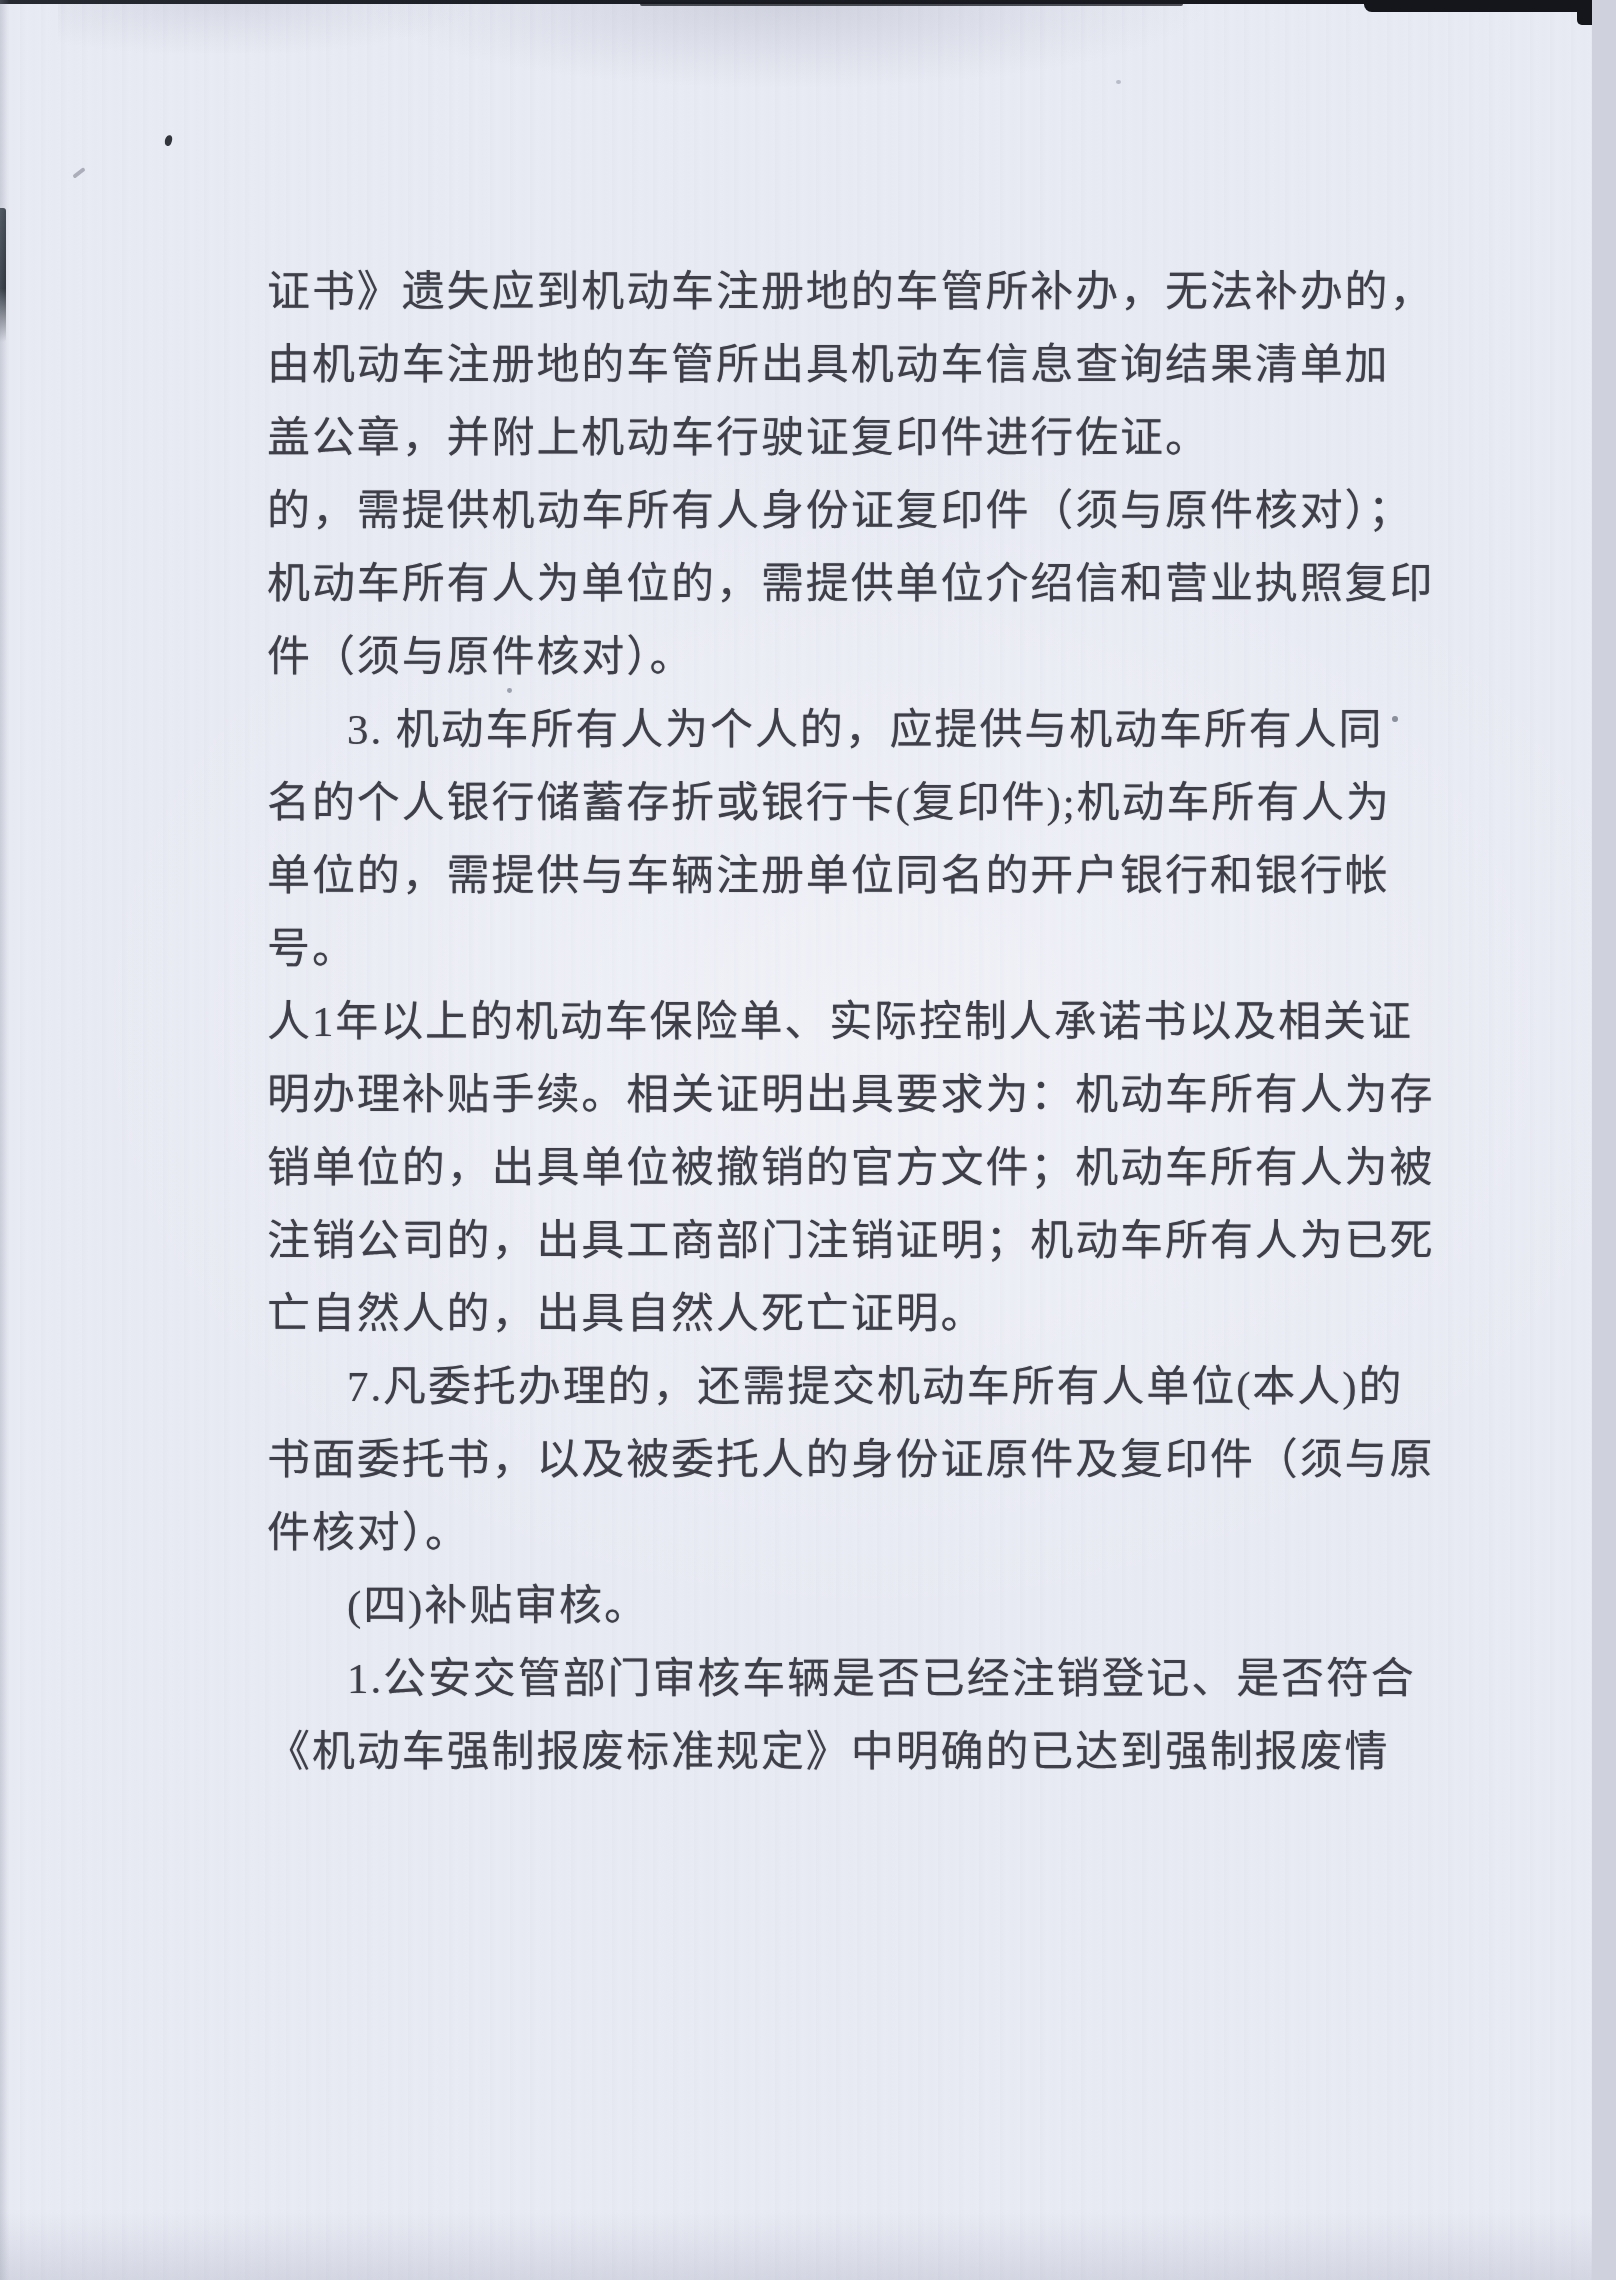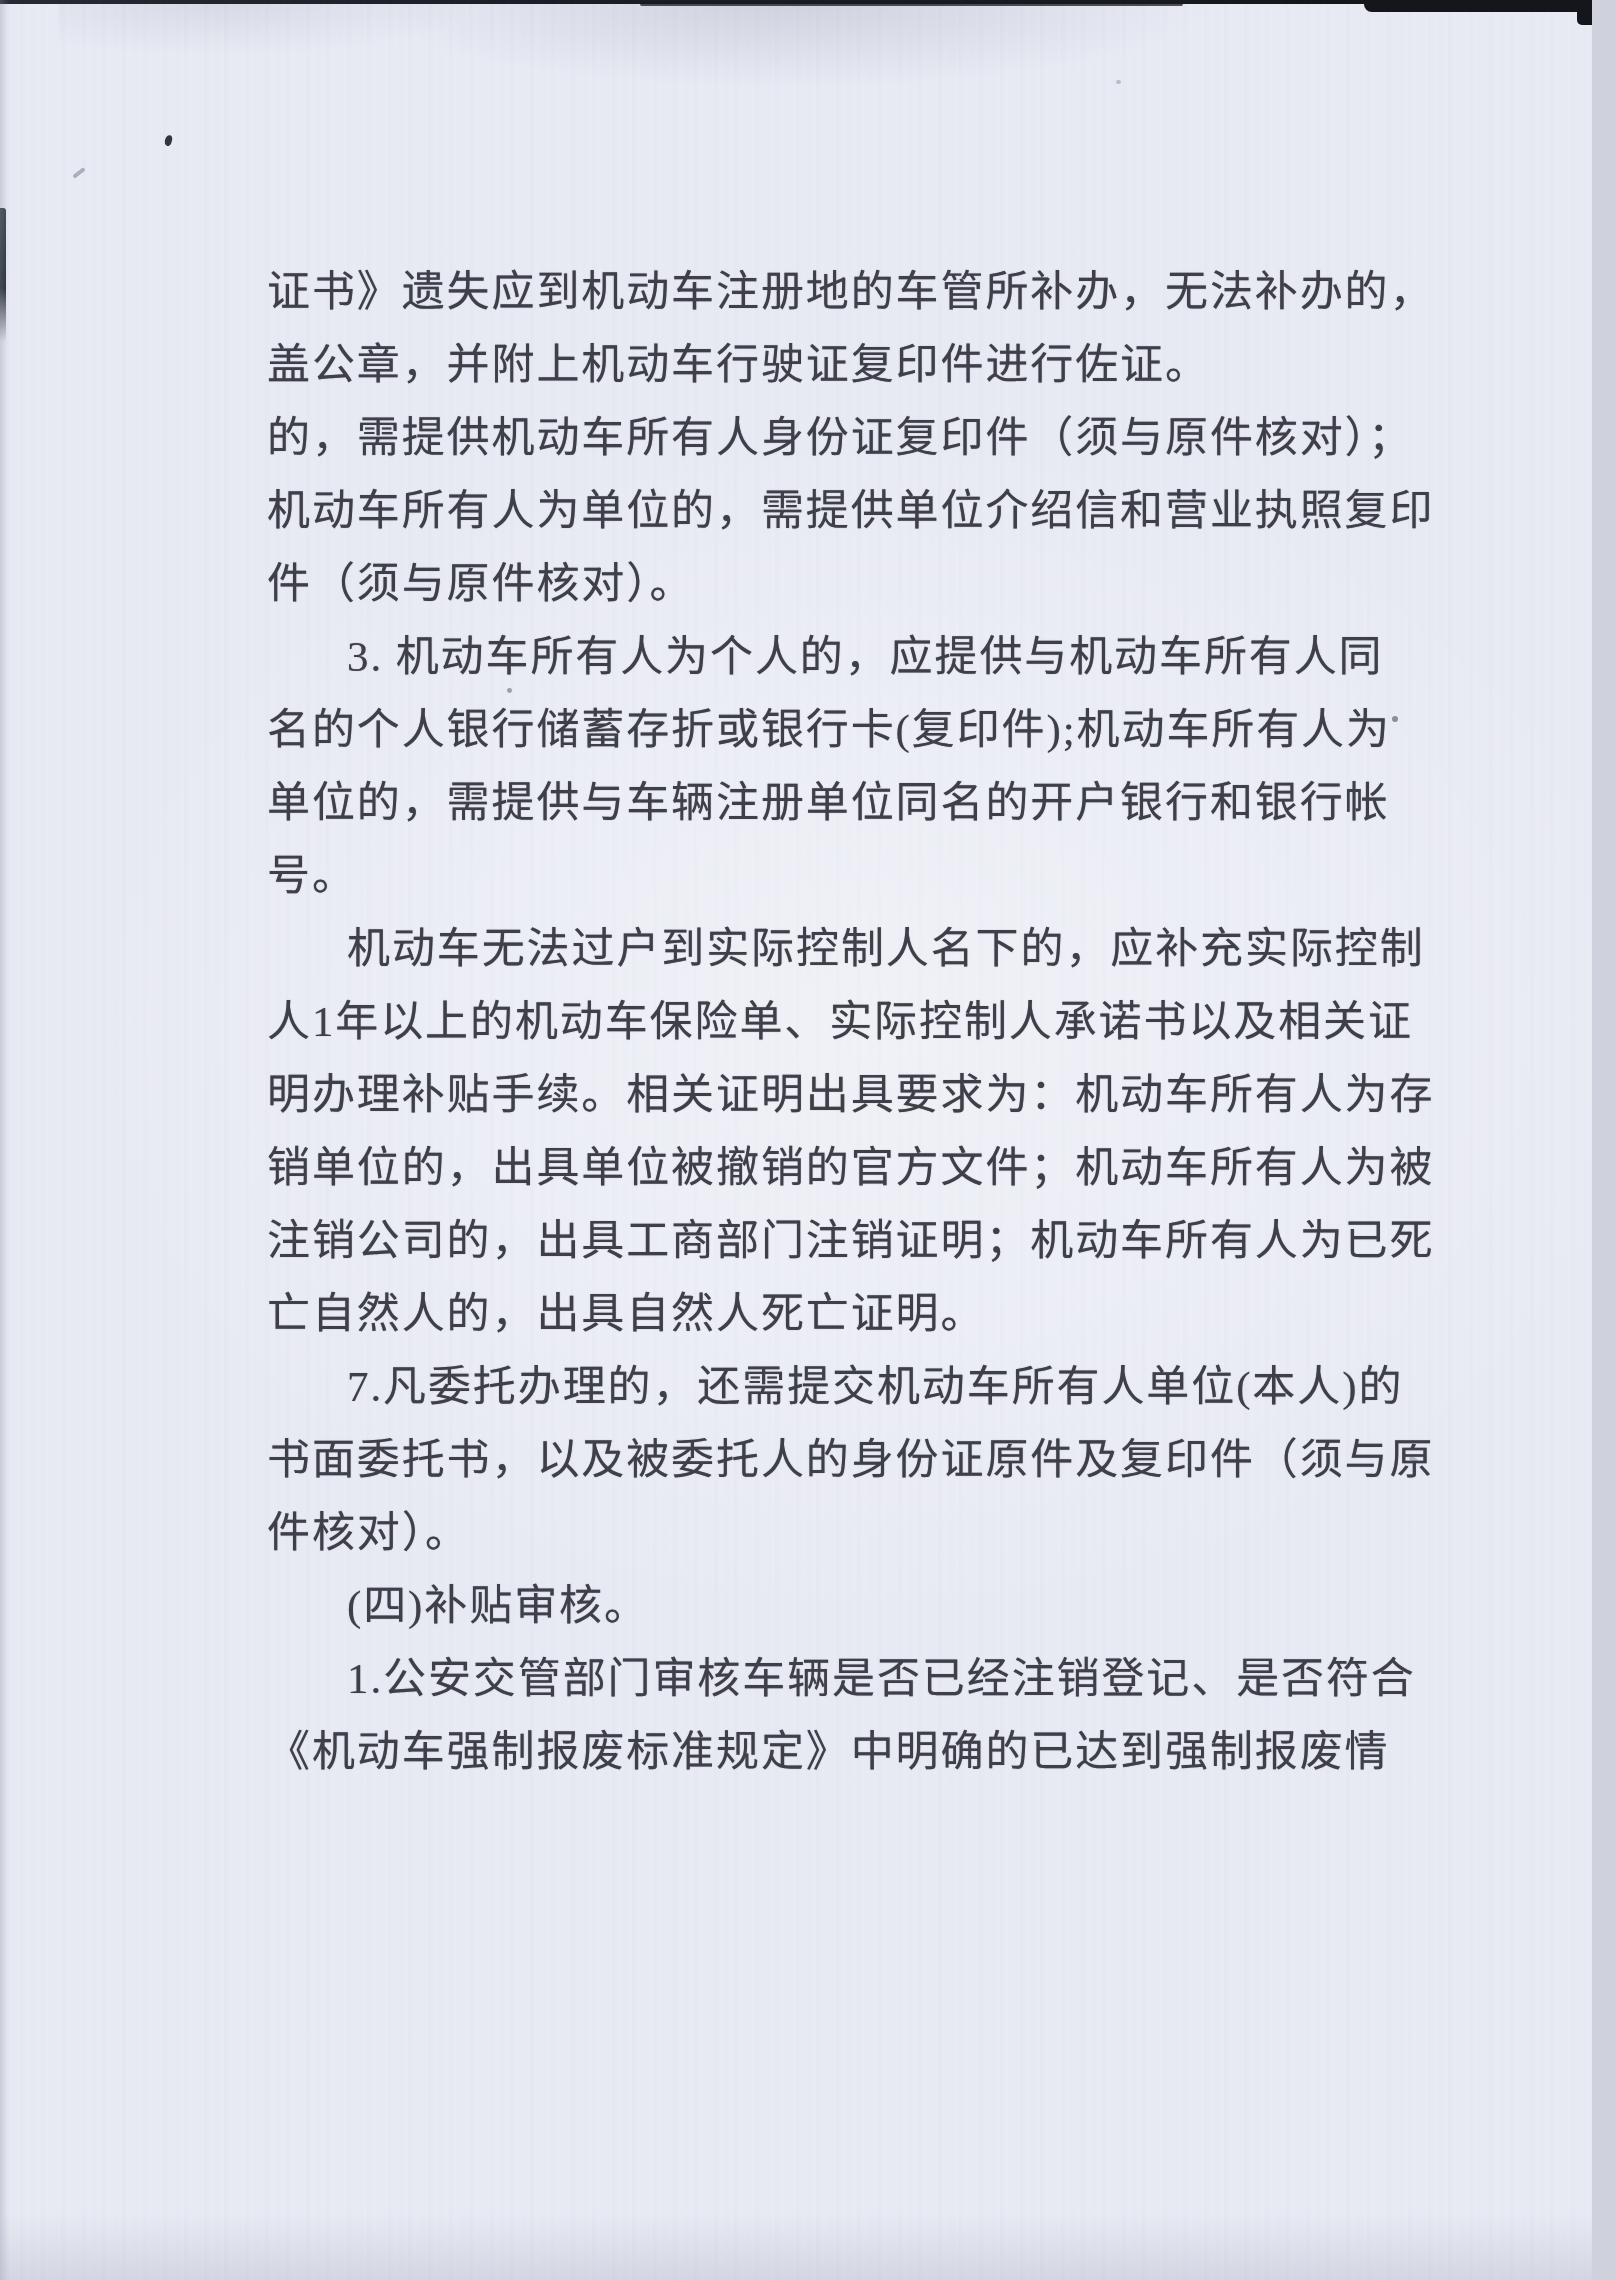--- a/index.html
+++ b/index.html
@@ -105,29 +105,29 @@
 
   <div class="speck s1"></div>
   <div class="speck s2"></div>
   <div class="speck s3"></div>
   <div class="speck s4"></div>
   <div class="speck s5"></div>
   <div class="speck s6"></div>
 
   <div class="textblock">
       <div class="line">证书》遗失应到机动车注册地的车管所补办，无法补办的，</div>
+      <div class="line">由机动车注册地的车管所出具机动车信息查询结果清单加</div>
       <div class="line">盖公章，并附上机动车行驶证复印件进行佐证。</div>
       <div class="line">的，需提供机动车所有人身份证复印件（须与原件核对）；</div>
       <div class="line">机动车所有人为单位的，需提供单位介绍信和营业执照复印</div>
       <div class="line">件（须与原件核对）。</div>
       <div class="line indent">3. 机动车所有人为个人的，应提供与机动车所有人同</div>
       <div class="line">名的个人银行储蓄存折或银行卡(复印件);机动车所有人为</div>
       <div class="line">单位的，需提供与车辆注册单位同名的开户银行和银行帐</div>
       <div class="line">号。</div>
-      <div class="line indent">机动车无法过户到实际控制人名下的，应补充实际控制</div>
       <div class="line">人1年以上的机动车保险单、实际控制人承诺书以及相关证</div>
       <div class="line">明办理补贴手续。相关证明出具要求为：机动车所有人为存</div>
       <div class="line">销单位的，出具单位被撤销的官方文件；机动车所有人为被</div>
       <div class="line">注销公司的，出具工商部门注销证明；机动车所有人为已死</div>
       <div class="line">亡自然人的，出具自然人死亡证明。</div>
       <div class="line indent">7.凡委托办理的，还需提交机动车所有人单位(本人)的</div>
       <div class="line">书面委托书，以及被委托人的身份证原件及复印件（须与原</div>
       <div class="line">件核对）。</div>
       <div class="line indent">(四)补贴审核。</div>
       <div class="line indent">1.公安交管部门审核车辆是否已经注销登记、是否符合</div>

